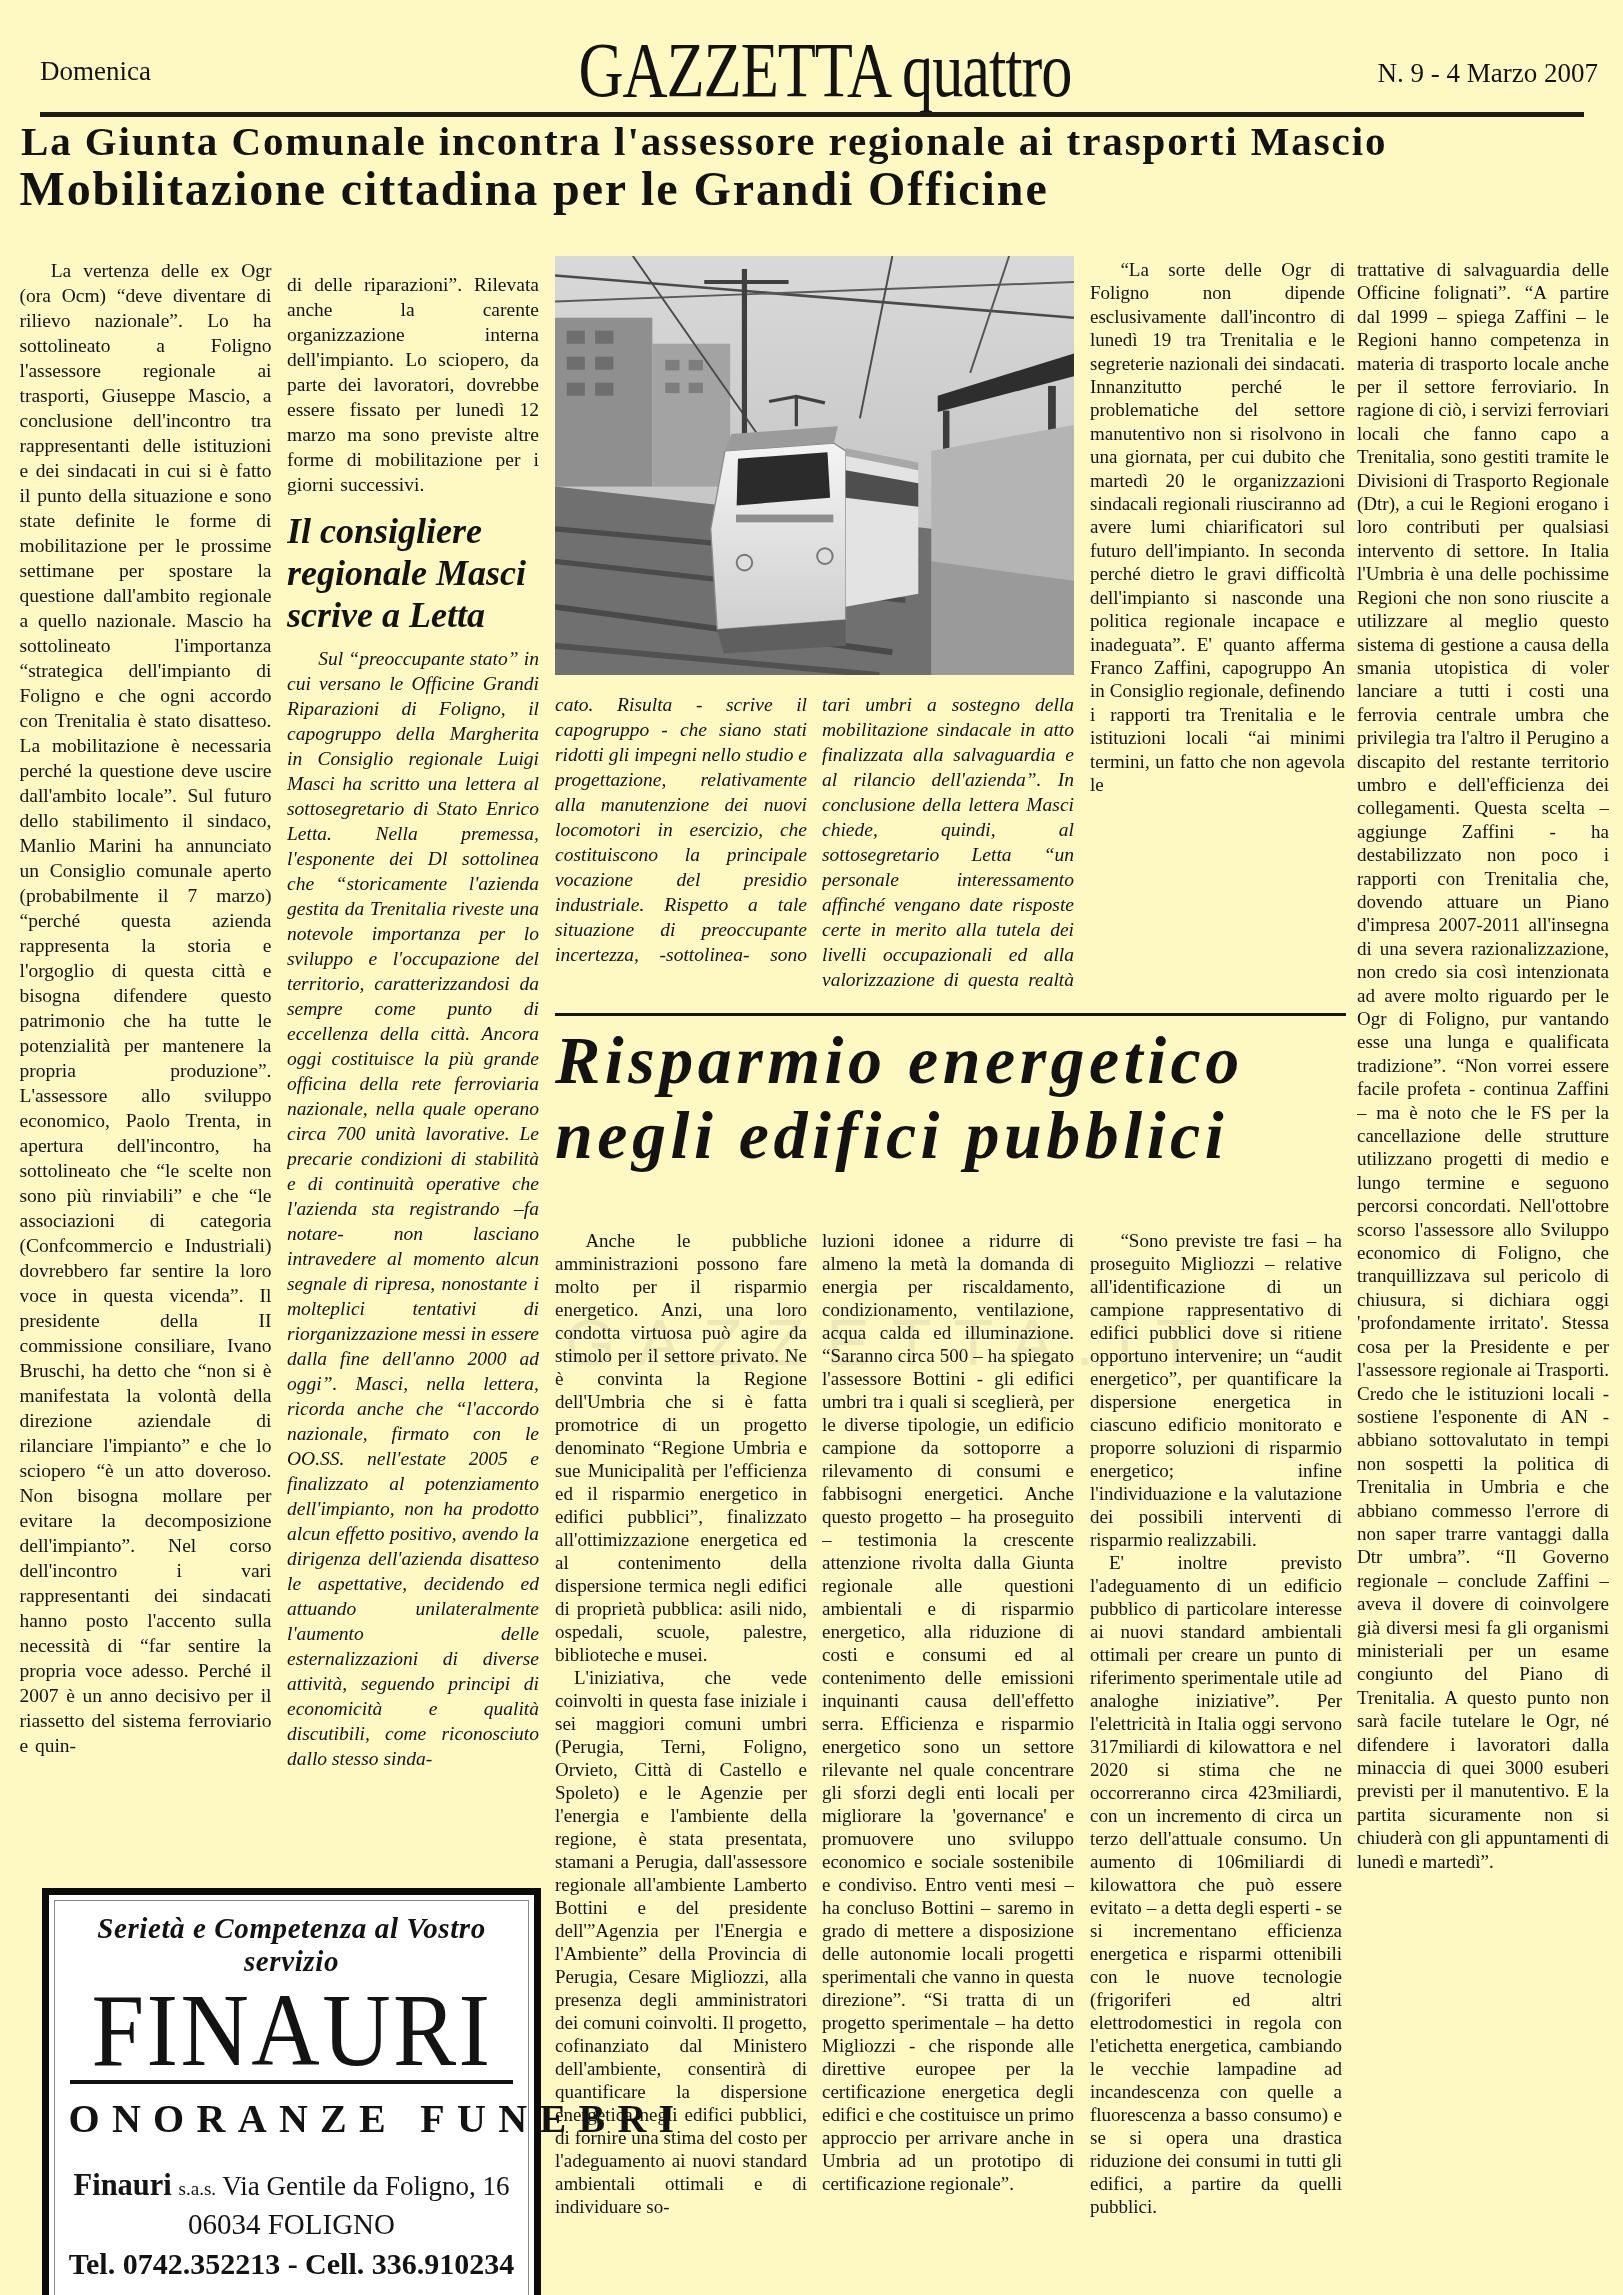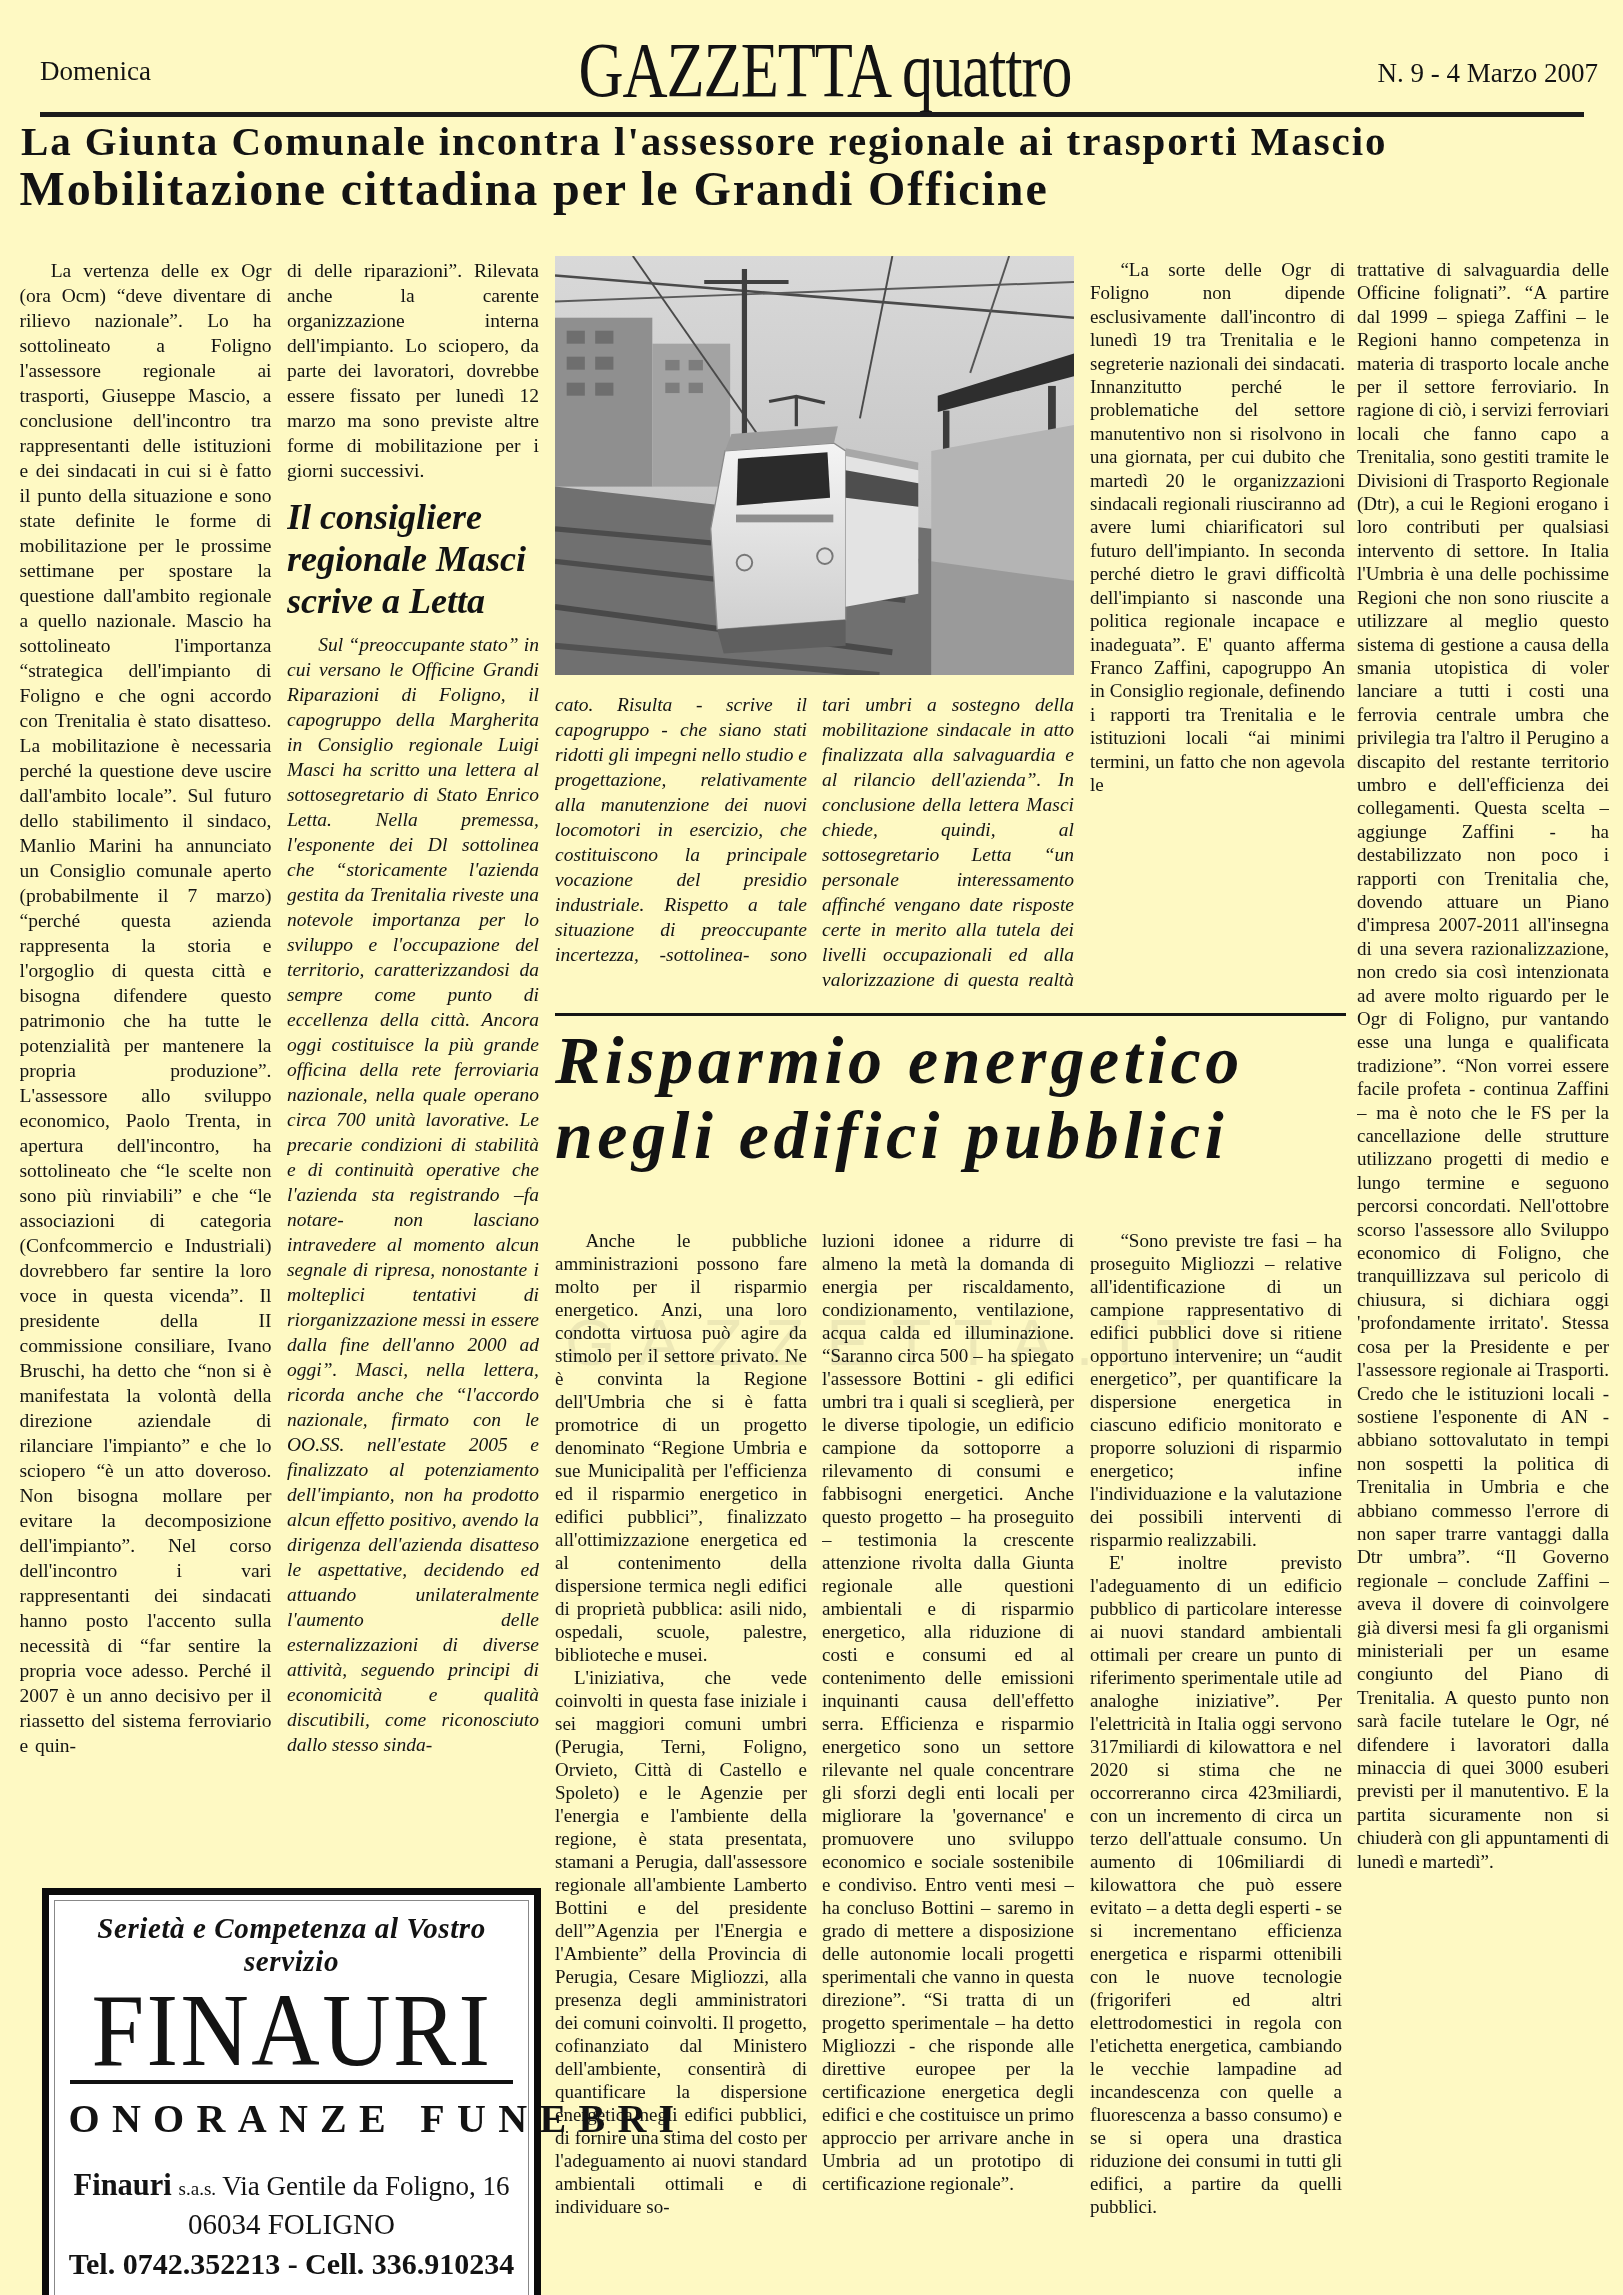--- a/index.html
+++ b/index.html
@@ -20,21 +20,21 @@
   .headline { position:absolute; left:19.5px; top:161px; width:1591px; font-size:48px; font-weight:bold;
               letter-spacing:1.9px; white-space:nowrap; }
   
   .col { position:absolute; width:252px; text-align:justify; overflow:hidden; white-space:pre-line; }
   .b1  { font-size:19.5px; line-height:25px; word-spacing:1.9px; }
   .bit { font-style:italic; font-size:19.5px; line-height:25px; }
   .b2  { font-size:19px; line-height:23px; }
   .bz  { font-size:19px; line-height:23.4px; }
   .ind { text-indent:1.6em; }
   #col1 { left:19.5px;  top:258px;  height:1621px; }
-  #col2 { left:287px; top:258px;  height:1621px; white-space:normal; }
+  #col2 { left:287px; top:272px;  height:1621px; white-space:normal; }
   #col2 .intro { white-space:pre-line; }
   .subhead { font-size:36px; font-weight:bold; font-style:italic; line-height:42px;
              text-align:left; margin:13px 0 10.4px; text-indent:0; }
   #col3 { left:555px;  top:692px; height:281px; }
   #col4 { left:822px; top:692px; height:297px; }
   #zaf  { left:1090px; top:258px;  width:255px; height:769px; position:absolute; overflow:hidden; }
   .zhead { font-size:30px; font-weight:bold; line-height:36px; margin-bottom:11.7px; text-align:left; }
   #zafa { text-align:justify; white-space:pre-line; }
   #col6 { left:1357px; top:258px;  height:2003px; }
   

